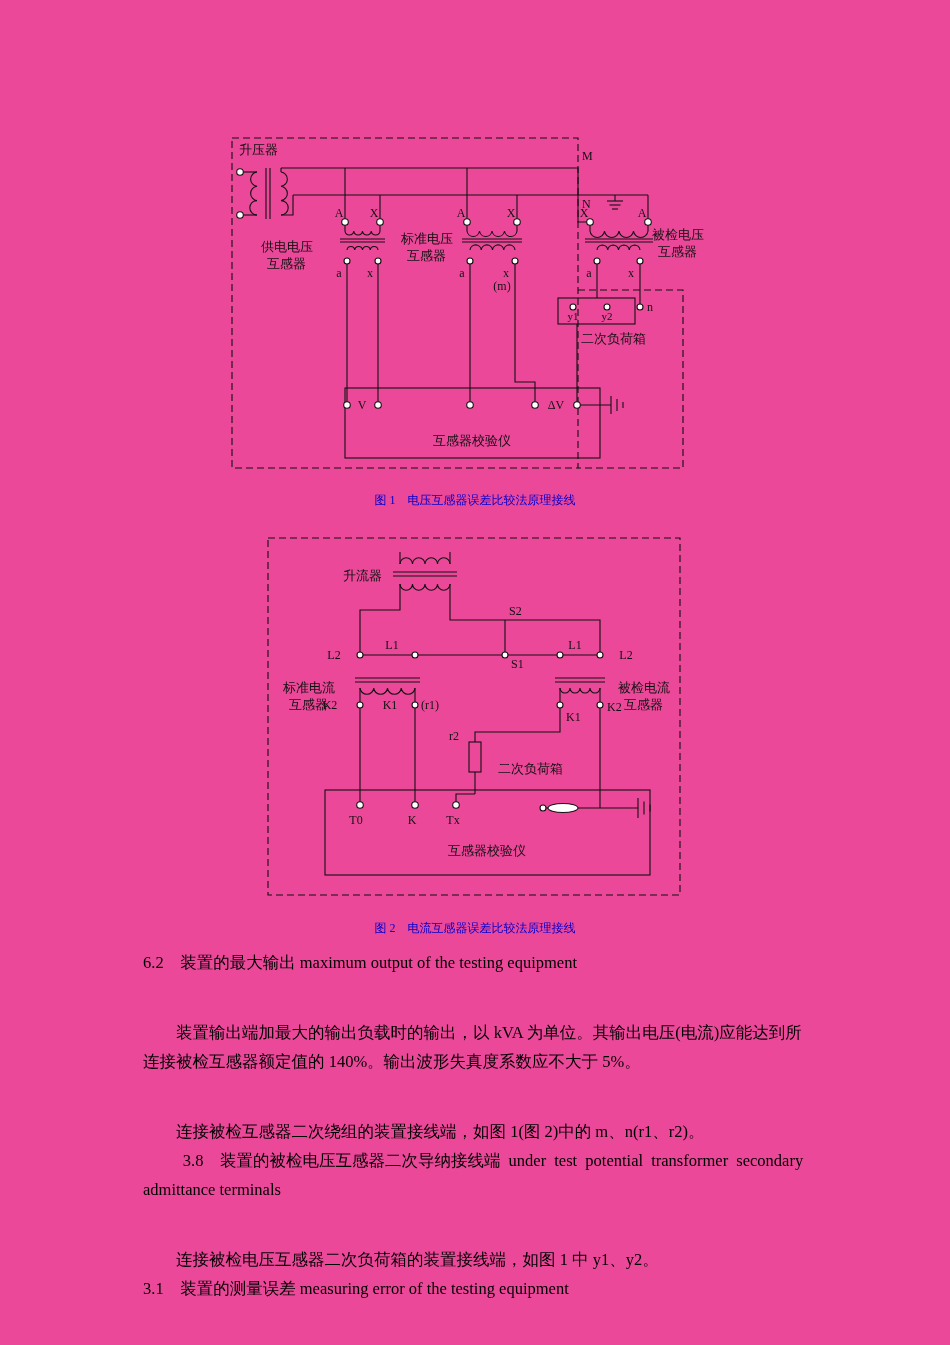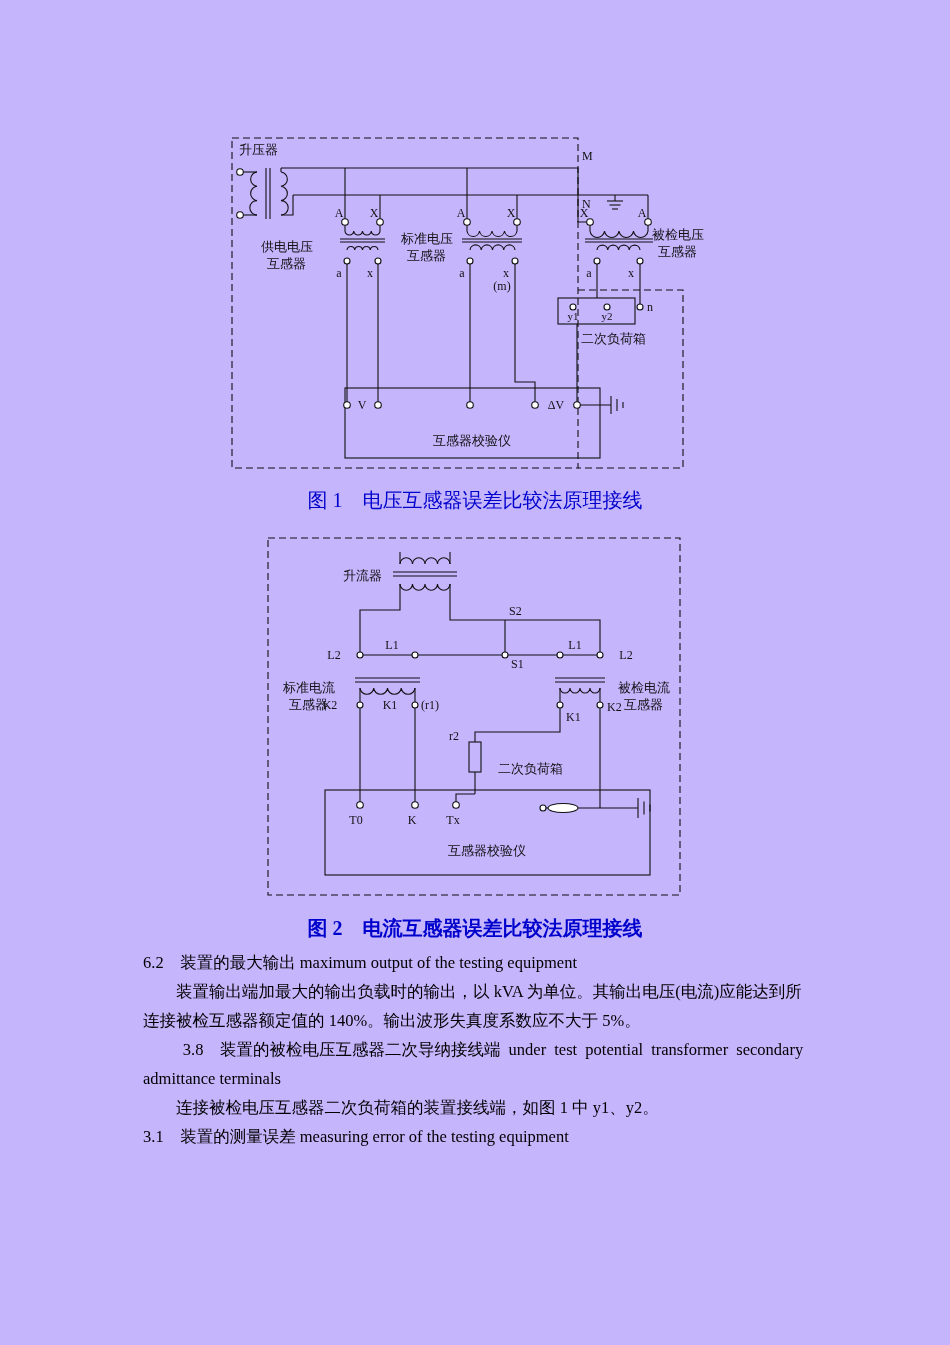--- a/index.html
+++ b/index.html
@@ -1,36 +1,36 @@
 <!DOCTYPE html>
 <html><head>
 <meta charset="utf-8">
 <style>
   * { margin:0; padding:0; box-sizing:border-box; }
   html,body { background:#ffffff; }
   .page {
-    position:relative; width:950px; height:1345px; background:#c4b5fd;
+    position:relative; width:950px; height:1345px; background:#ec4899;
     font-family:"Liberation Serif", serif; color:#000; overflow:hidden;
   }
   .fig { position:absolute; }
   svg { display:block; }
   svg text { font-family:"Liberation Serif", serif; fill:#111; }
   .lbl { font-size:13px; }
   .sm  { font-size:12px; }
   .xs  { font-size:11px; }
   .caption {
     position:absolute; left:0; width:950px; text-align:center;
-    color:#0000cc; font-size:20px; line-height:22px;
+    color:#0000cc; font-size:12px; line-height:22px;
   }
   .body-text {
     position:absolute; left:143px; top:948px; width:700px;
     font-size:16.5px; line-height:29px; color:#000;
   }
   .body-text .line { white-space:nowrap; }
-  .indent { padding-left:33px; }
+  .indent { padding-left:33px;margin-top:41px; }
   .wide { word-spacing:4px;text-align:center; }
 </style>
 </head>
 <body>
 
 <div class="page">
 
   <div class="fig" style="left:215px; top:130px;">
     <svg width="490" height="345" viewBox="0 0 490 345">
 
@@ -274,25 +274,26 @@
       <text class="sm" x="194" y="208" text-anchor="middle">r2</text>
       <text class="lbl" x="238" y="241">二次负荷箱</text>
 
       <text class="sm" x="96" y="292" text-anchor="middle">T0</text>
       <text class="sm" x="152" y="292" text-anchor="middle">K</text>
       <text class="sm" x="193" y="292" text-anchor="middle">Tx</text>
       <text class="lbl" x="227" y="323" text-anchor="middle">互感器校验仪</text>
     </svg>
   </div>
 
-  <div class="caption" style="top:917px;font-weight:bold;">图 2　电流互感器误差比较法原理接线</div>
+  <div class="caption" style="top:917px;">图 2　电流互感器误差比较法原理接线</div>
 
   <div class="body-text">
     <div class="line">6.2　装置的最大输出  maximum output of the testing equipment</div>
     <div class="line indent">装置输出端加最大的输出负载时的输出，以 kVA 为单位。其输出电压(电流)应能达到所</div>
     <div class="line">连接被检互感器额定值的 140%。输出波形失真度系数应不大于 5%。</div>
+    <div class="line indent">连接被检互感器二次绕组的装置接线端，如图 1(图 2)中的 m、n(r1、r2)。</div>
     <div class="line wide">3.8　装置的被检电压互感器二次导纳接线端  under test potential transformer secondary</div>
     <div class="line">admittance terminals</div>
     <div class="line indent">连接被检电压互感器二次负荷箱的装置接线端，如图 1 中 y1、y2。</div>
     <div class="line">3.1　装置的测量误差 measuring error of the testing equipment</div>
   </div>
 
 </div>
 
 </body></html>

